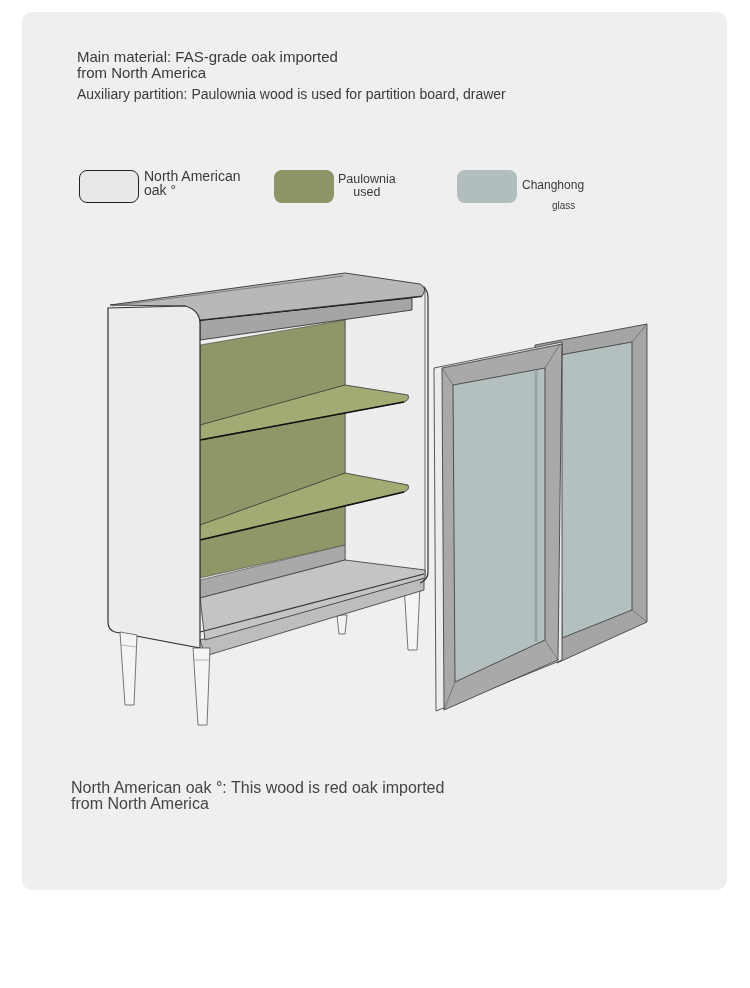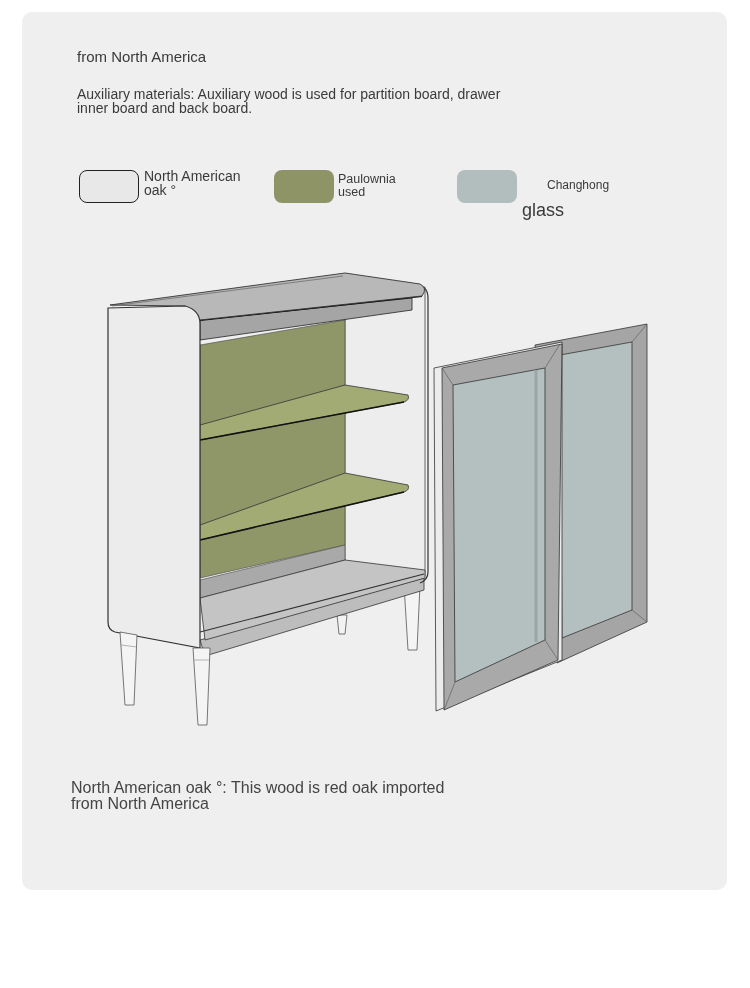--- a/index.html
+++ b/index.html
@@ -19,42 +19,42 @@
   .aux-mat { left: 77px; top: 87px; font-size: 14px; color: #3a3a3a; }
   .aux-mat span { display: block; }
   .aux-mat span + span { margin-top: 0px; }
   .swatch { position: absolute; border-radius: 8px; }
   .sw-oak { left: 79px; top: 170px; width: 60px; height: 33px; background: #e8e8e8; border: 1.5px solid #222; box-sizing: border-box; }
   .sw-pau { left: 274px; top: 170px; width: 60px; height: 33px; background: #8e9465; }
   .sw-gla { left: 457px; top: 170px; width: 60px; height: 33px; background: #b2bdbd; }
   .lg-label { position: absolute; color: #3a3a3a; line-height: 1; }
   .lg-oak { left: 144px; top: 169px; font-size: 14px; }
   .lg-oak span { display: block; }
-  .lg-pau { left: 338px; top: 173px; font-size: 12.5px; }
+  .lg-pau { left: 338px; top: 173px; font-size: 12.5px; text-align: center; }
   .lg-pau span { display: block; }
-  .lg-gla1 { left: 522px; top: 179px; font-size: 12px; margin-left: 25px; }
-  .lg-gla2 { left: 522px; top: 201px; font-size: 18px; }
+  .lg-gla1 { left: 522px; top: 179px; font-size: 12px; }
+  .lg-gla2 { left: 552px; top: 201px; font-size: 10px; }
 
   .illus { position: absolute; left: 0; top: 0; width: 750px; height: 988px; }
 
   .footer-note { left: 71px; top: 780px; font-size: 16px; color: #444; }
   .footer-note span { display: block; }
 </style>
 </head>
 <body>
 
 <div class="card"></div>
 
 <div class="txt main-mat">
+  <span>Main material: FAS-grade oak imported</span>
   <span>from North America</span>
 </div>
 
 <div class="txt aux-mat">
-  <span>Auxiliary materials: Auxiliary wood is used for partition board, drawer</span>
-  <span>inner board and back board.</span>
+  <span>Auxiliary partition: Paulownia wood is used for partition board, drawer</span>
 </div>
 
 <div class="legend">
   <div class="swatch sw-oak"></div>
   <div class="lg-label lg-oak">
     <span>North American</span>
     <span>oak °</span>
   </div>
 
   <div class="swatch sw-pau"></div>

